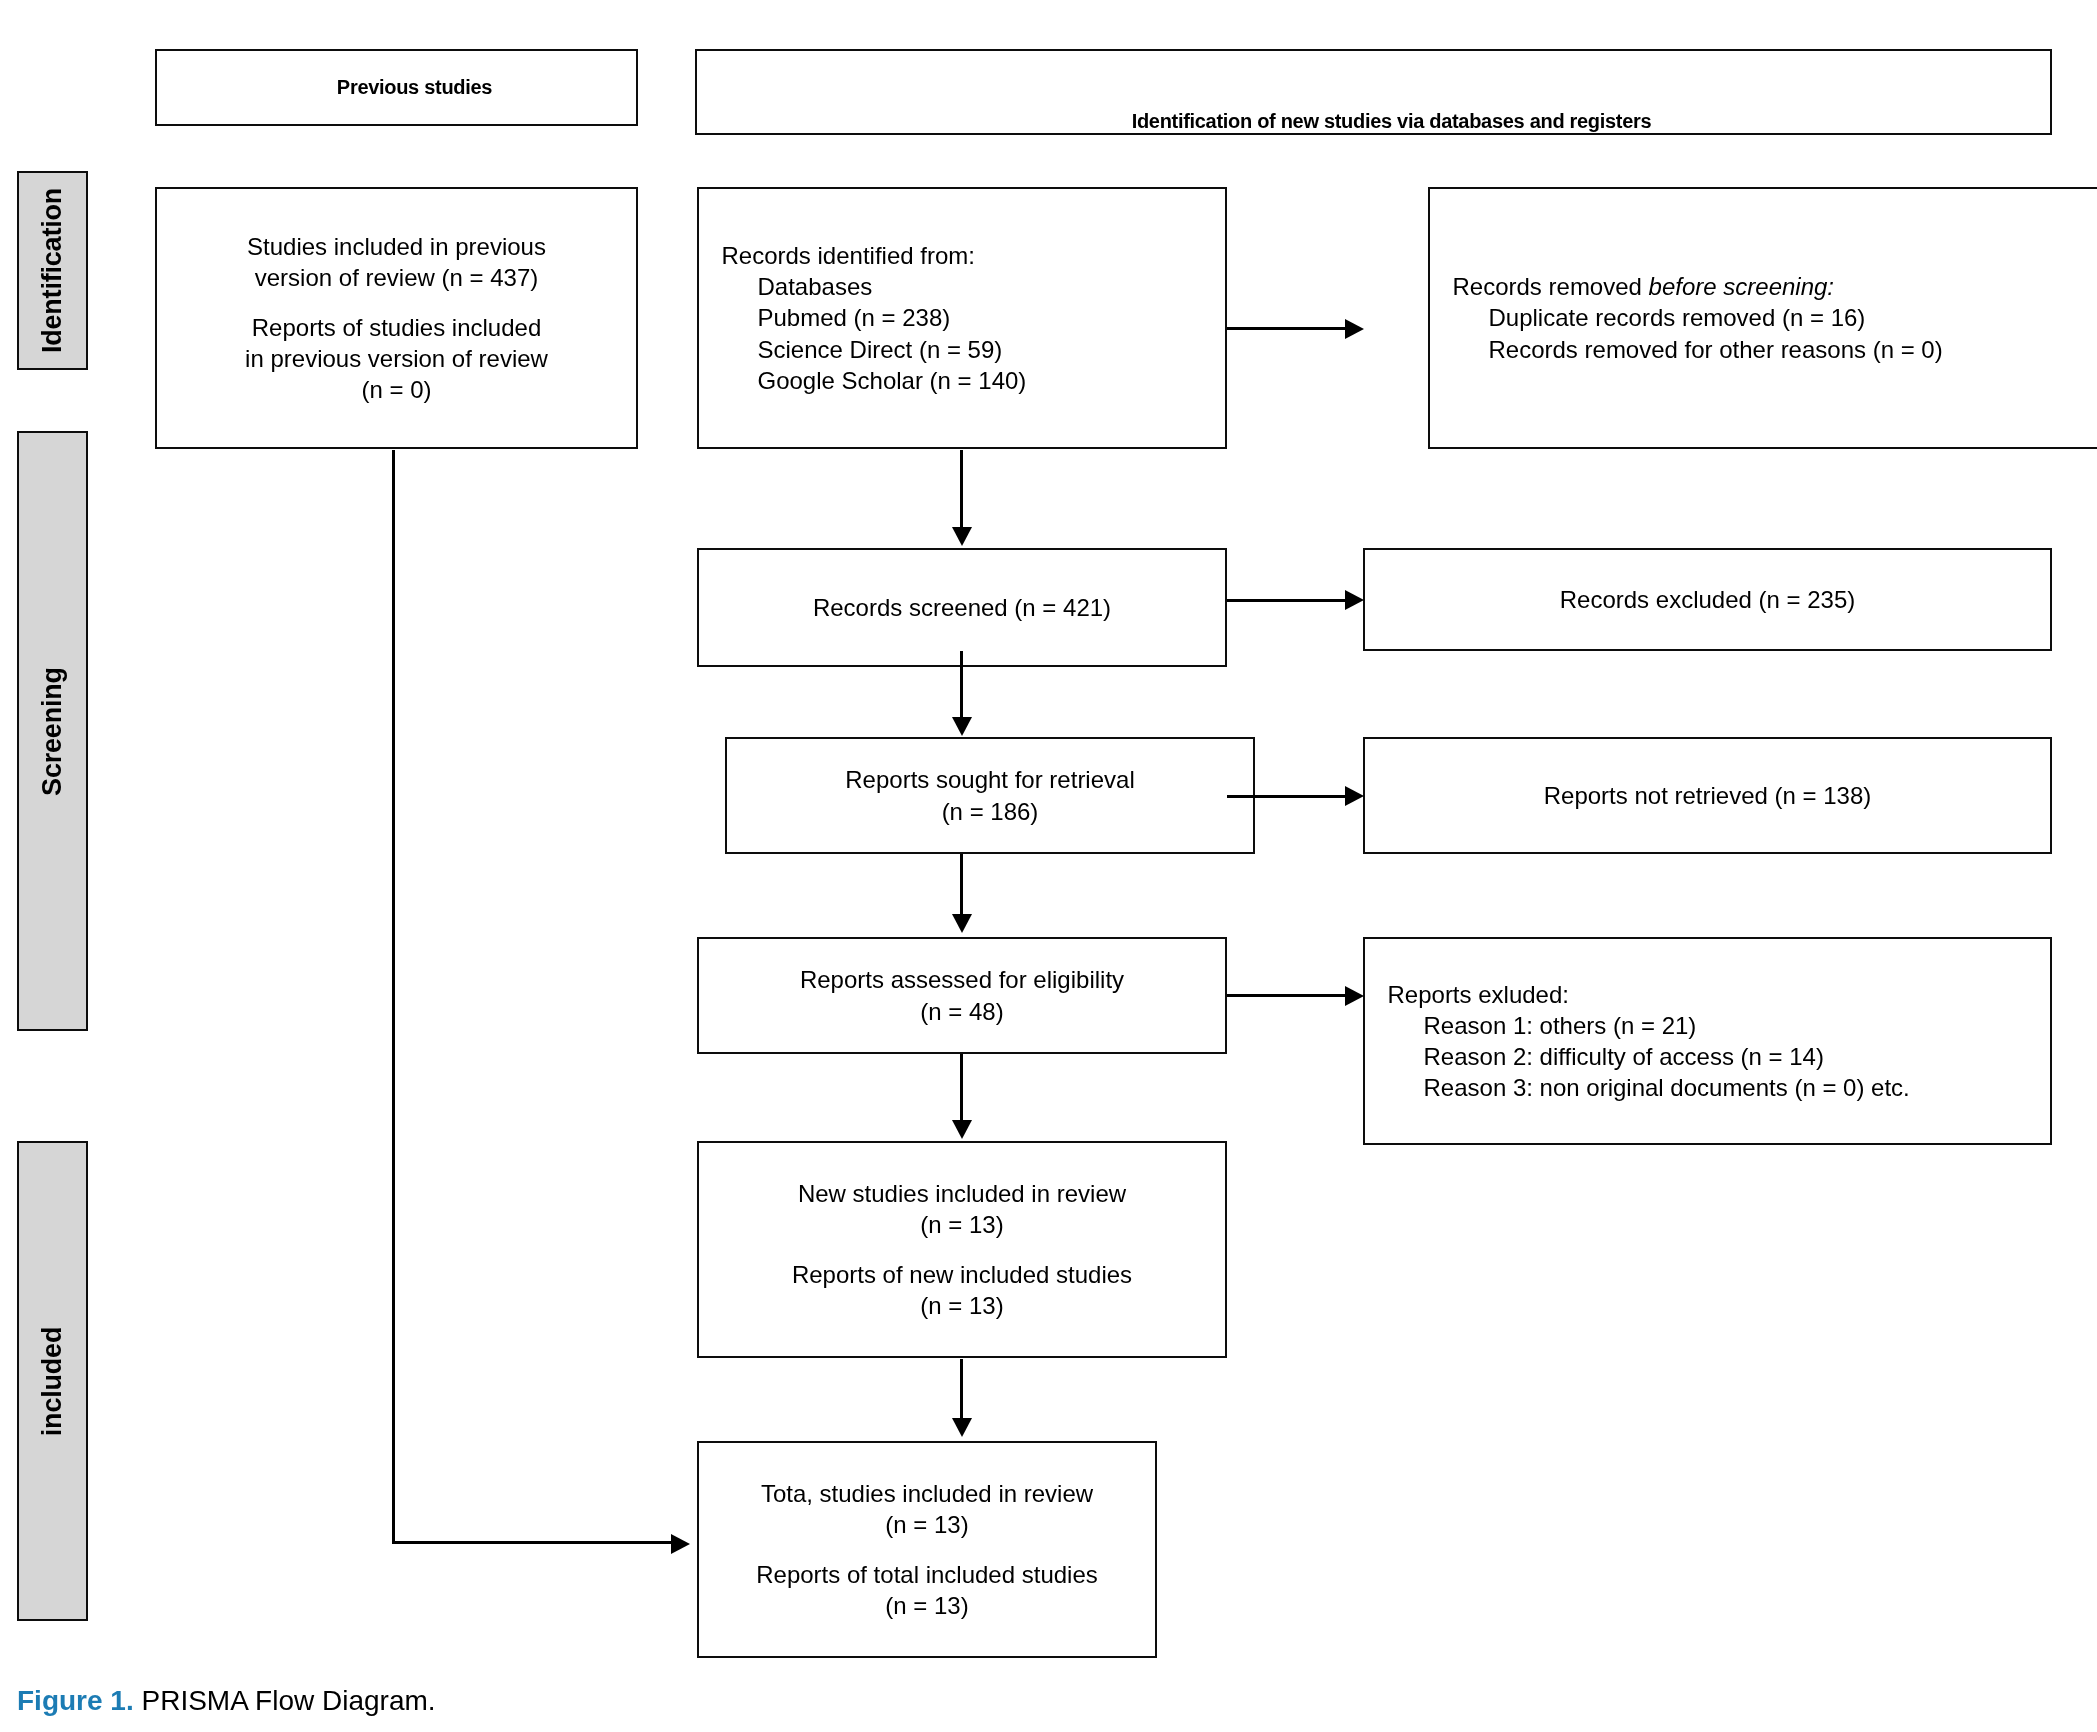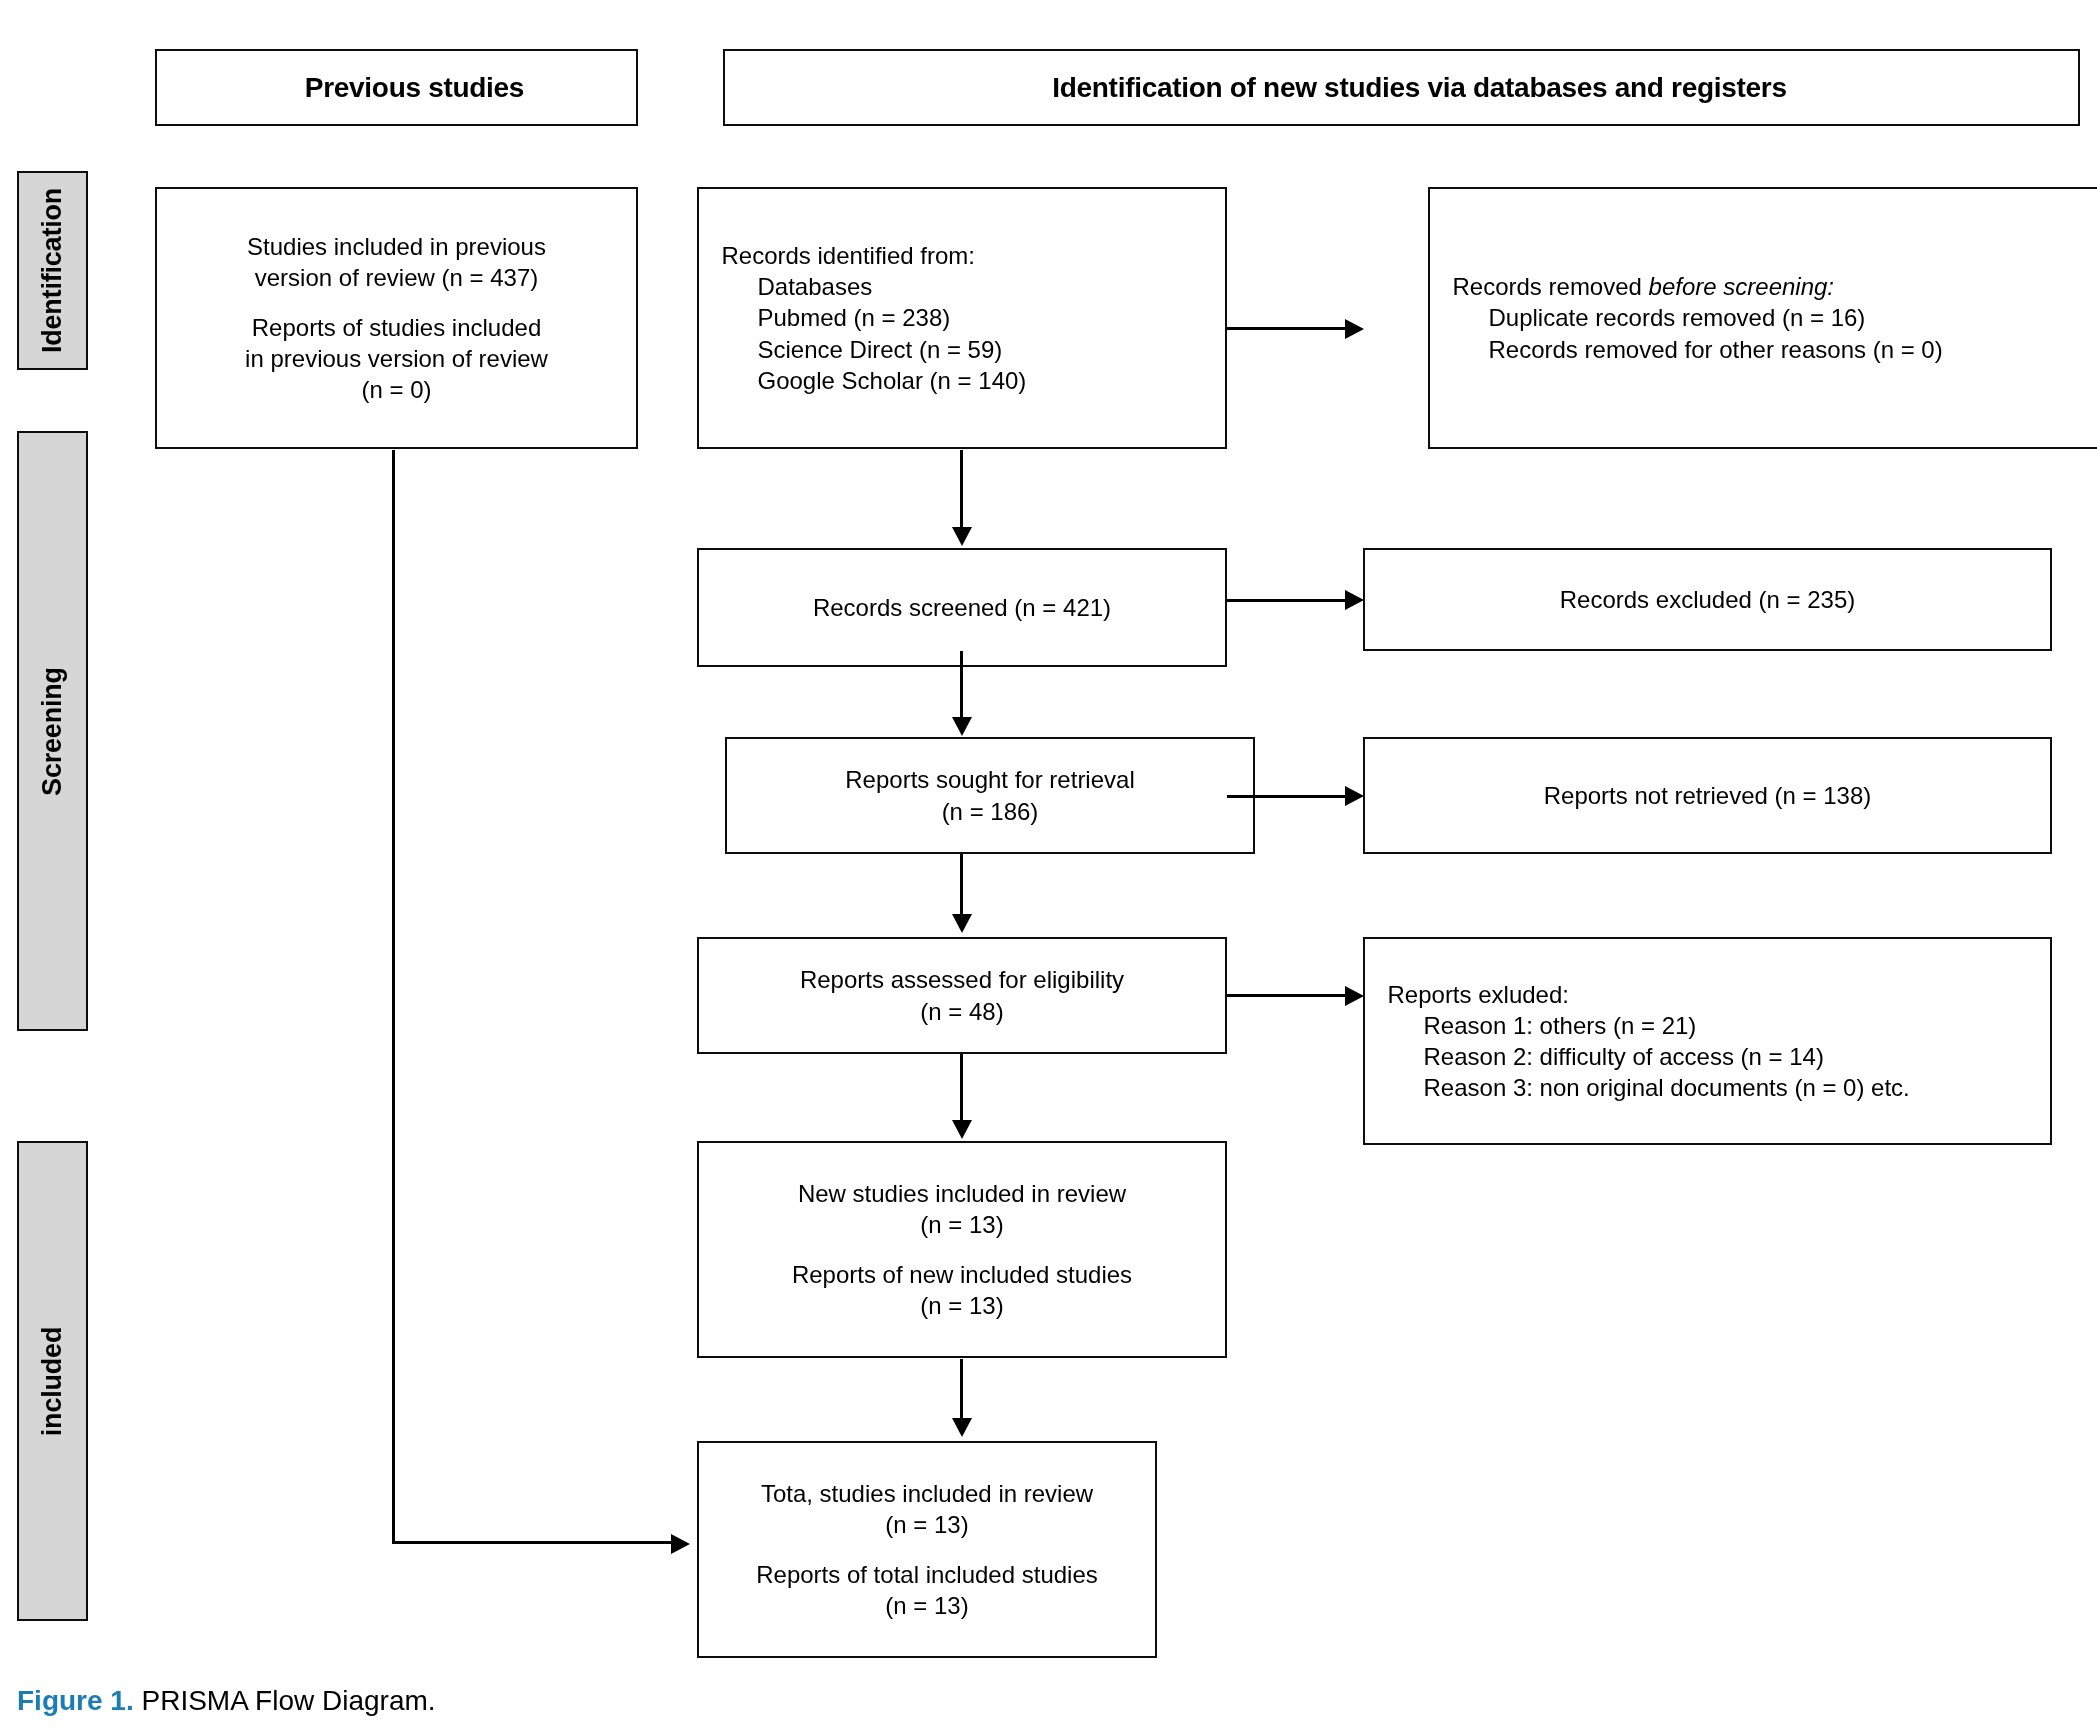--- a/index.html
+++ b/index.html
@@ -28,21 +28,21 @@
     background: #ffffff;
     display: flex;
     flex-direction: column;
     justify-content: center;
   }
   .box.center { align-items: center; text-align: center; }
   .box.left   { align-items: flex-start; text-align: left; }
 
   .hdr {
     font-weight: bold;
-    font-size: 28px;
+    font-size: 20px;
     letter-spacing: -0.3px;
     text-align: center;
     width: 100%;
     margin-left: 36px;
   }
 
   .btxt {
     font-size: 24px;
     line-height: 1.30;
     width: 100%;
@@ -122,21 +122,21 @@
   </div>
 
   <div class="stage" style="left:17px; top:1141px; width:71px; height:480px;">
     <span>included</span>
   </div>
 
   <div class="box center" style="left:155px; top:49px; width:483px; height:77px;">
     <div class="hdr">Previous studies</div>
   </div>
 
-  <div class="box center" style="left:723px; top:49px; width:1357px; height:77px;">
+  <div class="box center" style="left:695px; top:49px; width:1357px; height:86px;justify-content:flex-end;">
     <div class="hdr">Identification of new studies via databases and registers</div>
   </div>
 
   <div class="box center" style="left:155px; top:187px; width:483px; height:262px; padding:9.4px 15px;">
     <p class="btxt center para">
       <span>Studies included in previous</span><br>
       <span>version of review (n = 437)</span>
     </p>
     <p class="btxt center para">
       <span>Reports of studies included</span><br>

